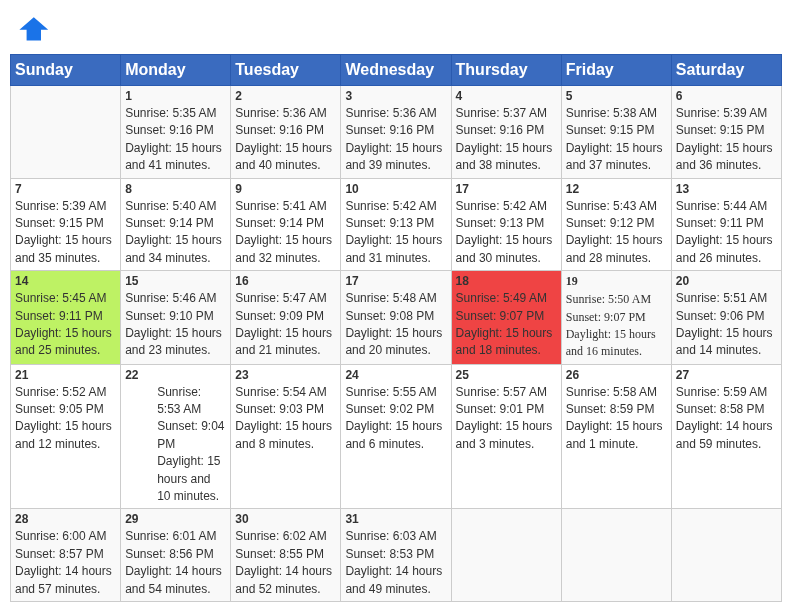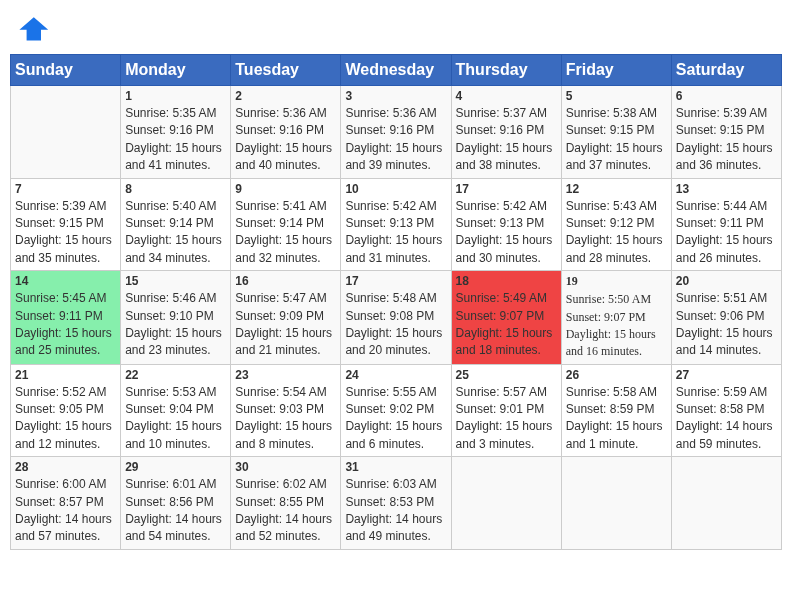--- a/index.html
+++ b/index.html
@@ -195,21 +195,21 @@
 Daylight: 15 hours and 28 minutes.</div>
         </td>
         <td style="background-color: rgb(255, 255, 255);">
           <div class="day-number">13</div>
           <div class="cell-content" style="white-space: pre-line;">Sunrise: 5:44 AM
 Sunset: 9:11 PM
 Daylight: 15 hours and 26 minutes.</div>
         </td>
       </tr>
       <tr>
-        <td style="background-color: #86efac;">
+        <td style="background-color: #bef264;">
           <div class="day-number">14</div>
           <div class="cell-content" style="white-space: pre-line;">Sunrise: 5:45 AM
 Sunset: 9:11 PM
 Daylight: 15 hours and 25 minutes.</div>
         </td>
         <td style="background-color: rgb(249, 249, 249);">
           <div class="day-number">15</div>
           <div class="cell-content" style="white-space: pre-line;">Sunrise: 5:46 AM
 Sunset: 9:10 PM
 Daylight: 15 hours and 23 minutes.</div>
@@ -247,21 +247,21 @@
       </tr>
       <tr>
         <td style="background-color: rgb(255, 255, 255);">
           <div class="day-number">21</div>
           <div class="cell-content" style="white-space: pre-line;">Sunrise: 5:52 AM
 Sunset: 9:05 PM
 Daylight: 15 hours and 12 minutes.</div>
         </td>
         <td style="background-color: rgb(255, 255, 255);">
           <div class="day-number">22</div>
-          <div class="cell-content" style="white-space: pre-line;">Sunrise: 5:53 AM
+          <div class="cell-content" style="white-space: pre-line; margin-left: 32px;">Sunrise: 5:53 AM
 Sunset: 9:04 PM
 Daylight: 15 hours and 10 minutes.</div>
         </td>
         <td style="background-color: rgb(255, 255, 255);">
           <div class="day-number">23</div>
           <div class="cell-content" style="white-space: pre-line;">Sunrise: 5:54 AM
 Sunset: 9:03 PM
 Daylight: 15 hours and 8 minutes.</div>
         </td>
         <td style="background-color: rgb(255, 255, 255);">

